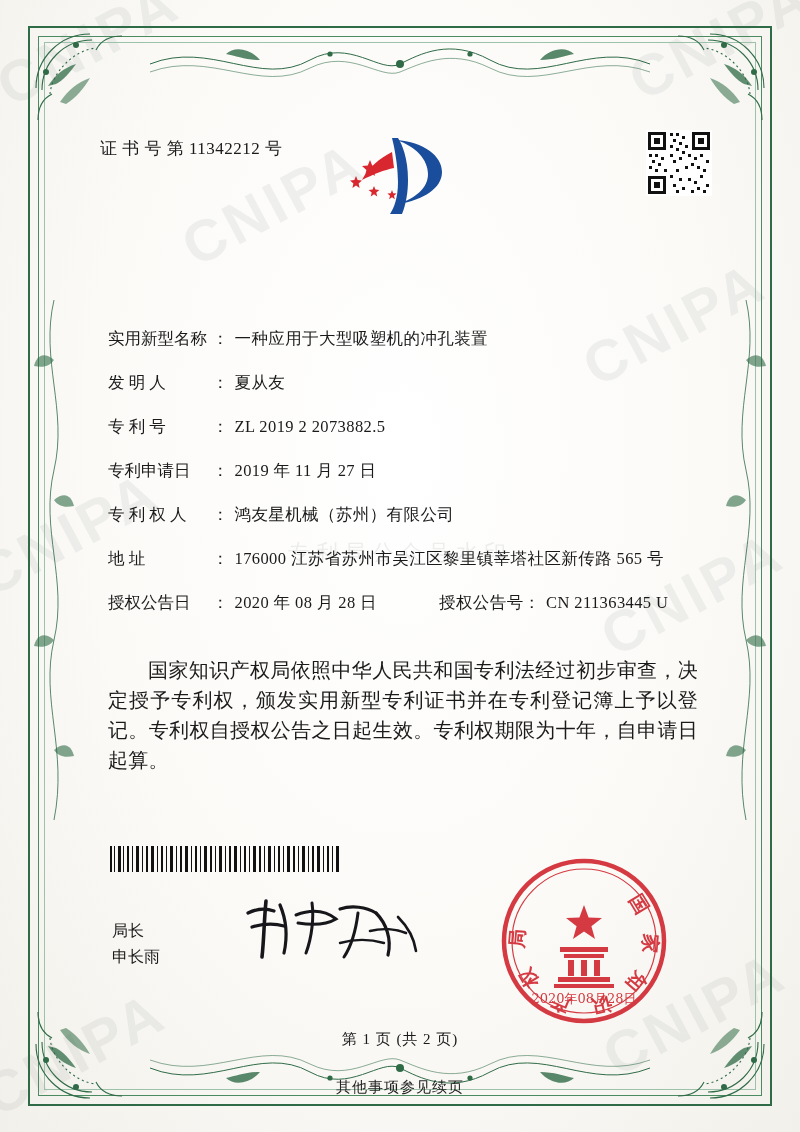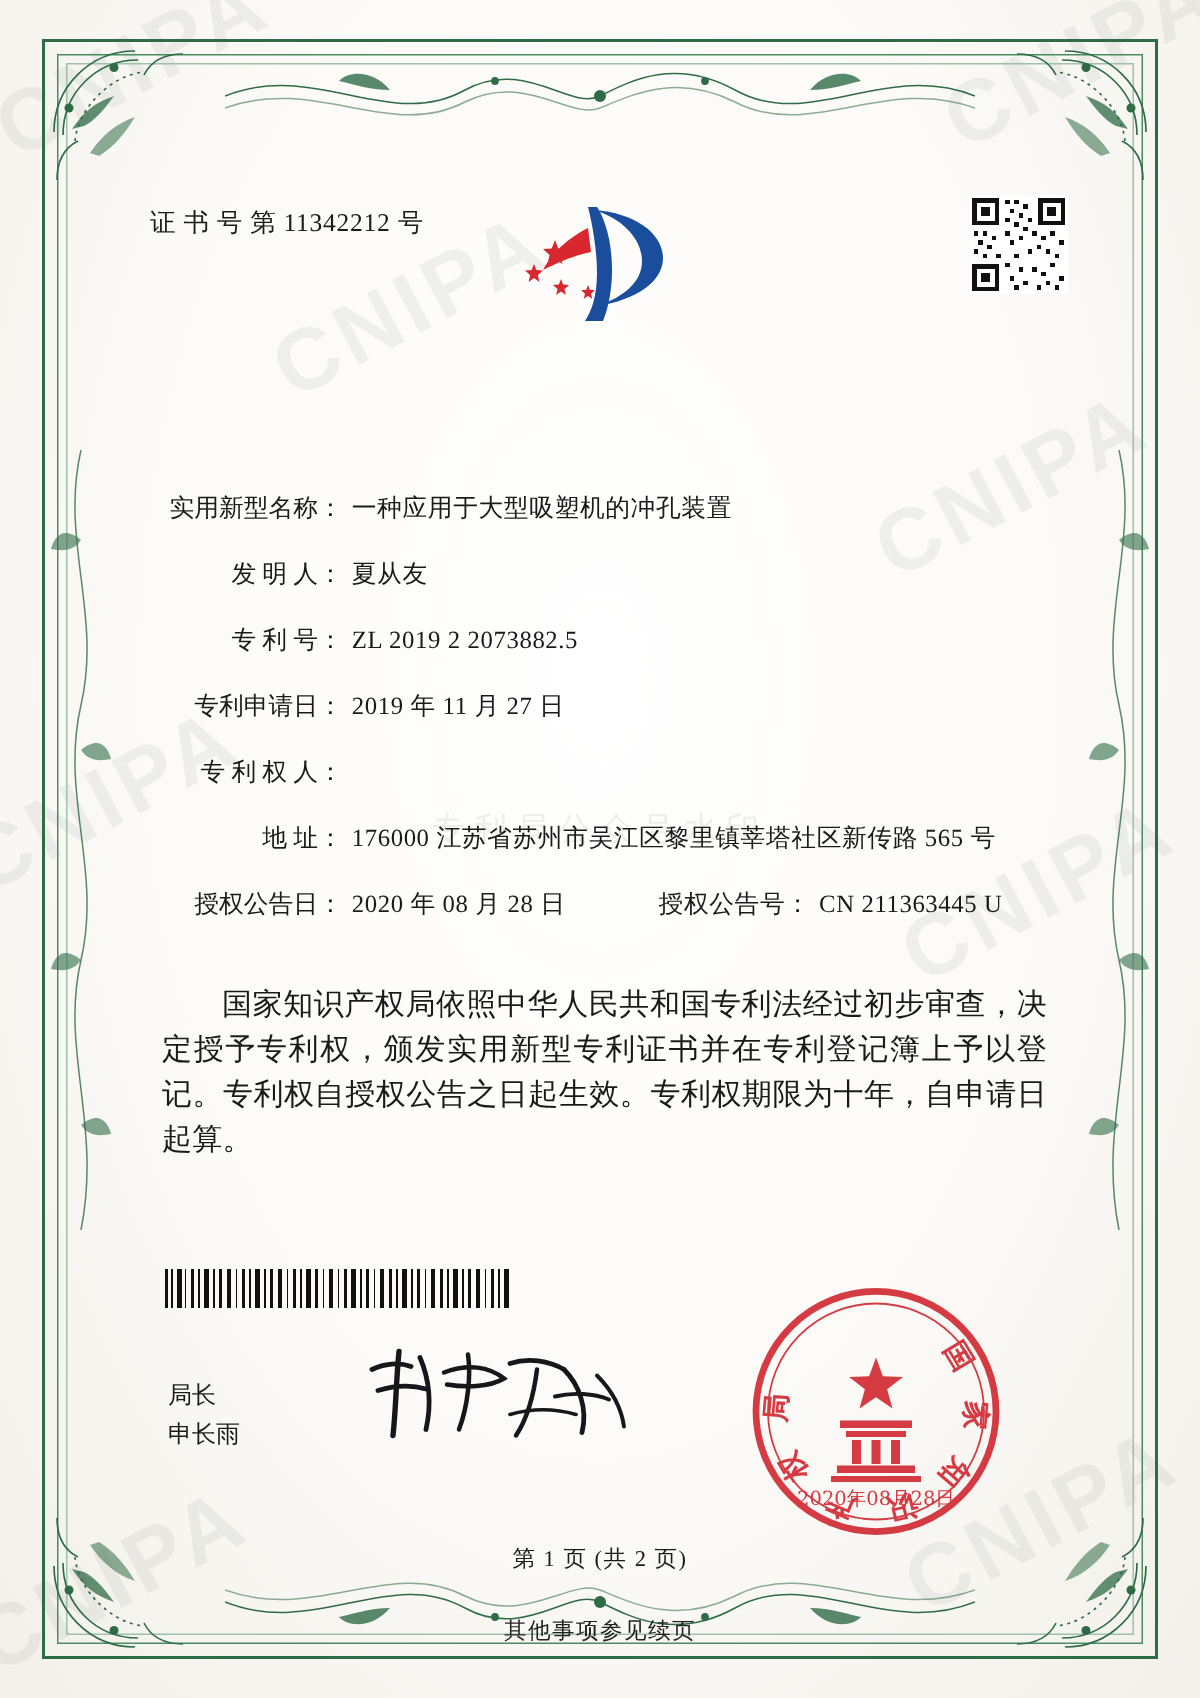--- a/index.html
+++ b/index.html
@@ -155,21 +155,20 @@
     position: absolute;
     left: 108px; top: 328px;
     width: 600px;
   }
   .frow {
     display: flex;
     align-items: baseline;
     margin-bottom: 22px;
     font-size: 16.5px;
     white-space: nowrap;
-    text-align: right;
   }
   .flabel {
     width: 104px;
     display: inline-block;
     letter-spacing: 0px;
   }
   .fcolon { margin-right: 6px; }
   .fvalue { letter-spacing: 0.4px; }
   .fvalue2 { margin-left: 62px; letter-spacing: 0.4px; }
 
@@ -438,20 +437,21 @@
       <span class="fvalue">ZL 2019 2 2073882.5</span>
     </div>
     <div class="frow">
       <span class="flabel">专利申请日</span>
       <span class="fcolon">：</span>
       <span class="fvalue">2019 年 11 月 27 日</span>
     </div>
     <div class="frow">
       <span class="flabel">专 利 权 人</span>
       <span class="fcolon">：</span>
+      <span class="fvalue">鸿友星机械（苏州）有限公司</span>
     </div>
     <div class="frow">
       <span class="flabel">地      址</span>
       <span class="fcolon">：</span>
       <span class="fvalue">176000 江苏省苏州市吴江区黎里镇莘塔社区新传路 565 号</span>
     </div>
     <div class="frow">
       <span class="flabel">授权公告日</span>
       <span class="fcolon">：</span>
       <span class="fvalue">2020 年 08 月 28 日</span>

